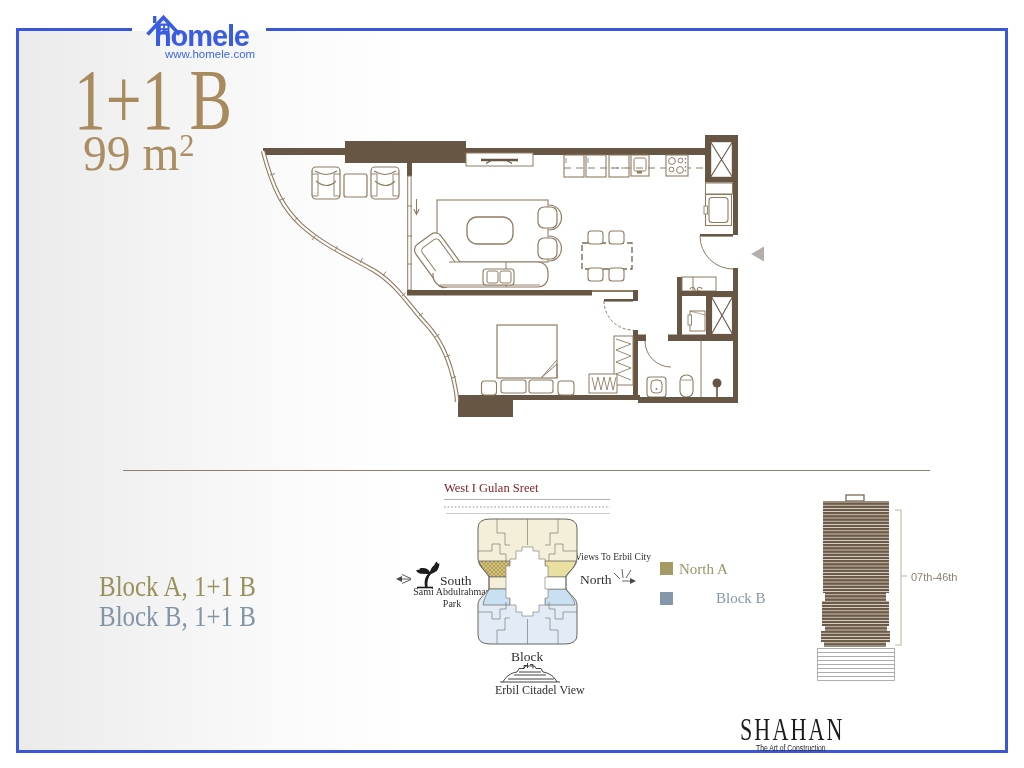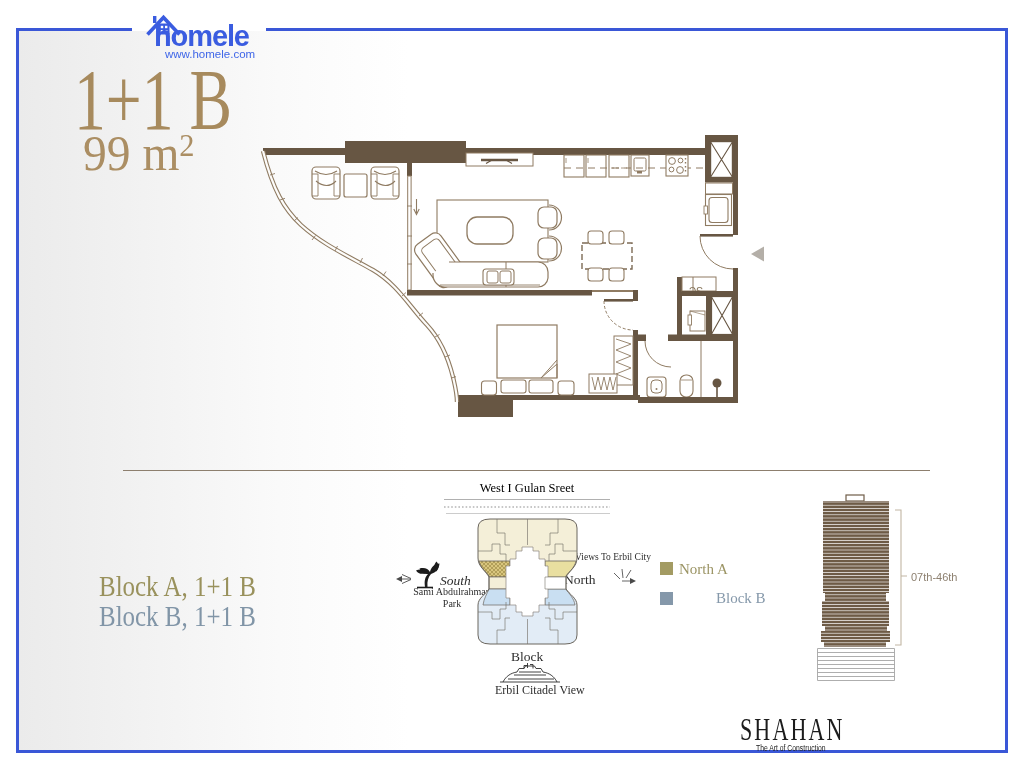--- a/index.html
+++ b/index.html
@@ -49,27 +49,27 @@
 <div class="abs" style="left:123px;top:470px;width:807px;height:1px;background:#8d7f6e;"></div>
 
 <div class="abs ser" style="left:99px;top:570px;font-size:29px;color:#99915c;transform:scaleX(0.86);transform-origin:0 0;white-space:nowrap;">Block A, 1+1 B</div>
 
 <div class="abs ser" style="left:99px;top:600px;font-size:29px;color:#8195a7;transform:scaleX(0.86);transform-origin:0 0;white-space:nowrap;">Block B, 1+1 B</div>
 
 <div class="abs ser" style="left:740px;top:712px;font-size:31px;color:#1c1c1c;letter-spacing:3px;transform:scaleX(0.71);transform-origin:0 0;white-space:nowrap;">SHAHAN</div>
 
 <div class="abs" style="left:756px;top:743px;font-size:8.5px;color:#222;white-space:nowrap;transform:scaleX(0.8);transform-origin:0 0;">The Art of Construction</div>
 
-<div class="abs ser" style="left:444px;top:481px;width:166px;text-align:center;font-size:12.5px;color:#000000;white-space:nowrap;">West I Gulan Sreet</div>
-
-<div class="abs ser" style="left:440px;top:573px;font-size:13.5px;color:#2e2e2e;white-space:nowrap;font-style:italic;">South</div>
+<div class="abs ser" style="left:444px;top:481px;width:166px;text-align:left;font-size:12.5px;color:#7f1d1d;white-space:nowrap;">West I Gulan Sreet</div>
+
+<div class="abs ser" style="left:440px;top:573px;font-size:13.5px;color:#2e2e2e;white-space:nowrap;">South</div>
 
 <div class="abs ser" style="left:394px;top:586px;width:84px;text-align:center;font-size:10px;line-height:11.5px;color:#2e2e2e;margin-left:16px;">Sami Abdulrahman<br>Park</div>
 
-<div class="abs ser" style="left:564px;top:572px;font-size:13.5px;color:#2e2e2e;white-space:nowrap;text-align:right;">North</div>
+<div class="abs ser" style="left:580px;top:572px;font-size:13.5px;color:#2e2e2e;white-space:nowrap;text-align:right;">North</div>
 
 <div class="abs ser" style="left:575px;top:552px;font-size:9.5px;color:#2e2e2e;white-space:nowrap;">Views To Erbil City</div>
 
 <div class="abs ser" style="left:511px;top:649px;font-size:13.5px;color:#2e2e2e;white-space:nowrap;">Block</div>
 
 <div class="abs ser" style="left:495px;top:683px;font-size:12px;color:#2e2e2e;white-space:nowrap;">Erbil Citadel View</div>
 
 <div class="abs ser" style="left:679px;top:561px;font-size:15px;color:#9b9464;white-space:nowrap;">North A</div>
 
 <div class="abs ser" style="left:716px;top:590px;font-size:15px;color:#8598aa;white-space:nowrap;">Block B</div>

